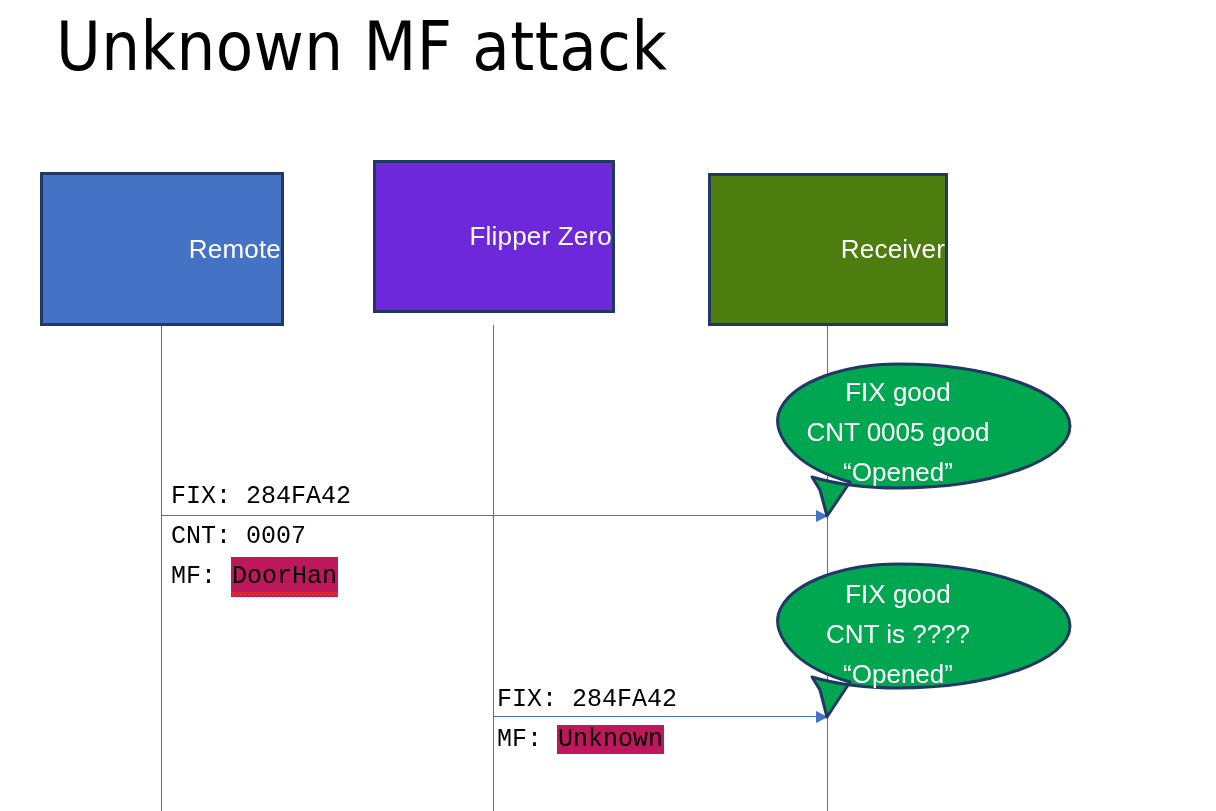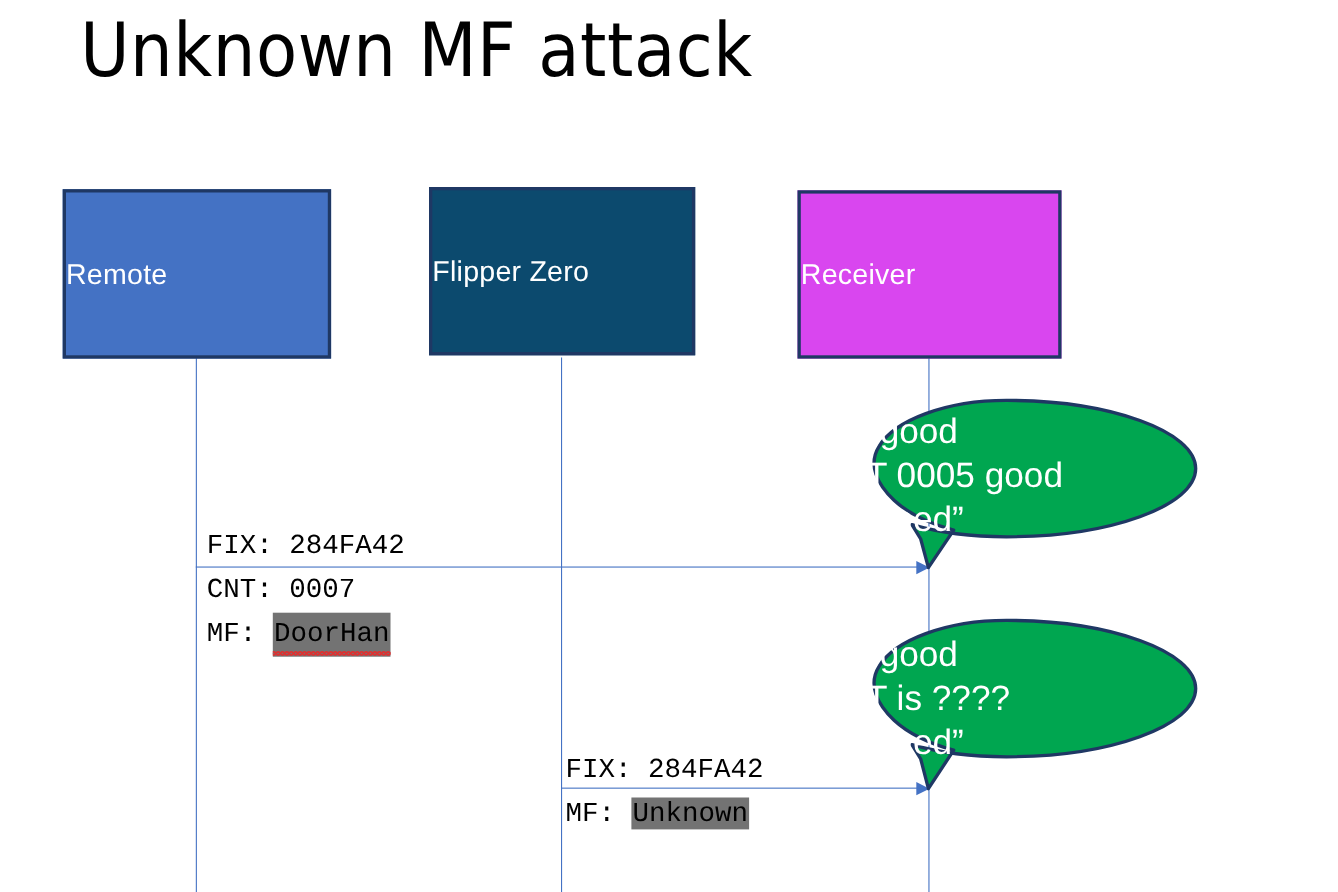--- a/index.html
+++ b/index.html
@@ -7,21 +7,20 @@
     padding: 0;
     background: #ffffff;
   }
   #slide {
     position: relative;
     width: 1084px;
     height: 811px;
     background: #ffffff;
     overflow: hidden;
     font-family: "Liberation Sans", sans-serif;
-    margin-left: 17px;
   }
 
   
   #slide-title {
     position: absolute;
     left: 56px;
     top: 4px;
     font-family: "DejaVu Sans Condensed", "Liberation Sans", sans-serif;
     font-size: 68px;
     font-weight: 300;
@@ -40,29 +39,29 @@
     height: 486px;
   }
 
   
   .actor-box {
     position: absolute;
     border: 3px solid #1F3864;
     box-sizing: border-box;
     display: flex;
     align-items: center;
-    justify-content: flex-start;
+    justify-content: flex-end;
     color: #ffffff;
     font-size: 26px;
     font-weight: 400;
     letter-spacing: 0.2px;
   }
   #actor-remote  { left: 40px;  top: 172px; width: 244px; height: 154px; background: #4472C4; }
-  #actor-flipper { left: 373px; top: 170px; width: 242px; height: 153px; background: #0c4a6e; }
-  #actor-receiver{ left: 708px; top: 173px; width: 240px; height: 153px; background: #d946ef; }
+  #actor-flipper { left: 373px; top: 160px; width: 242px; height: 153px; background: #6d28d9; }
+  #actor-receiver{ left: 708px; top: 173px; width: 240px; height: 153px; background: #4d7c0f; }
 
   
   .msg-arrow { position: absolute; height: 12px; }
   .msg-arrow .shaft {
     position: absolute;
     left: 0; right: 10px; top: 5px;
     height: 1px;
     background: #4472C4;
   }
   .msg-arrow .head {
@@ -82,21 +81,21 @@
     font-size: 25px;
     color: #000000;
     line-height: 40px;
     white-space: nowrap;
     font-family: Liberation Mono, monospace;
   }
   #label-1 { left: 171px; top: 477px; }
   #label-2 { left: 497px; top: 680px; }
 
   .hl {
-    background: #737373;
+    background: #be185d;
     padding: 0 1px;
   }
   .squiggle {
     
     position: relative;
     display: inline-block;
   }
   .squiggle::after {
     content: "";
     position: absolute;
@@ -115,22 +114,23 @@
     opacity: 0.95;
   }
 
   
   .callout { position: absolute; }
   .callout svg { display: block; overflow: visible; }
   .callout-text {
     position: absolute;
     left: 0; top: 0;
     width: 348px;
+    text-align: center;
     color: #ffffff;
-    font-size: 32px;
+    font-size: 26px;
     line-height: 40px;
     pointer-events: none;
   }
   #callout-1 { left: 724px; top: 362px; width: 348px; height: 158px; }
   #callout-2 { left: 724px; top: 562px; width: 348px; height: 160px; }
   #callout-1 .callout-text { padding-top: 10px; }
   #callout-2 .callout-text { padding-top: 12px; }
 </style>
 </head>
 <body>

